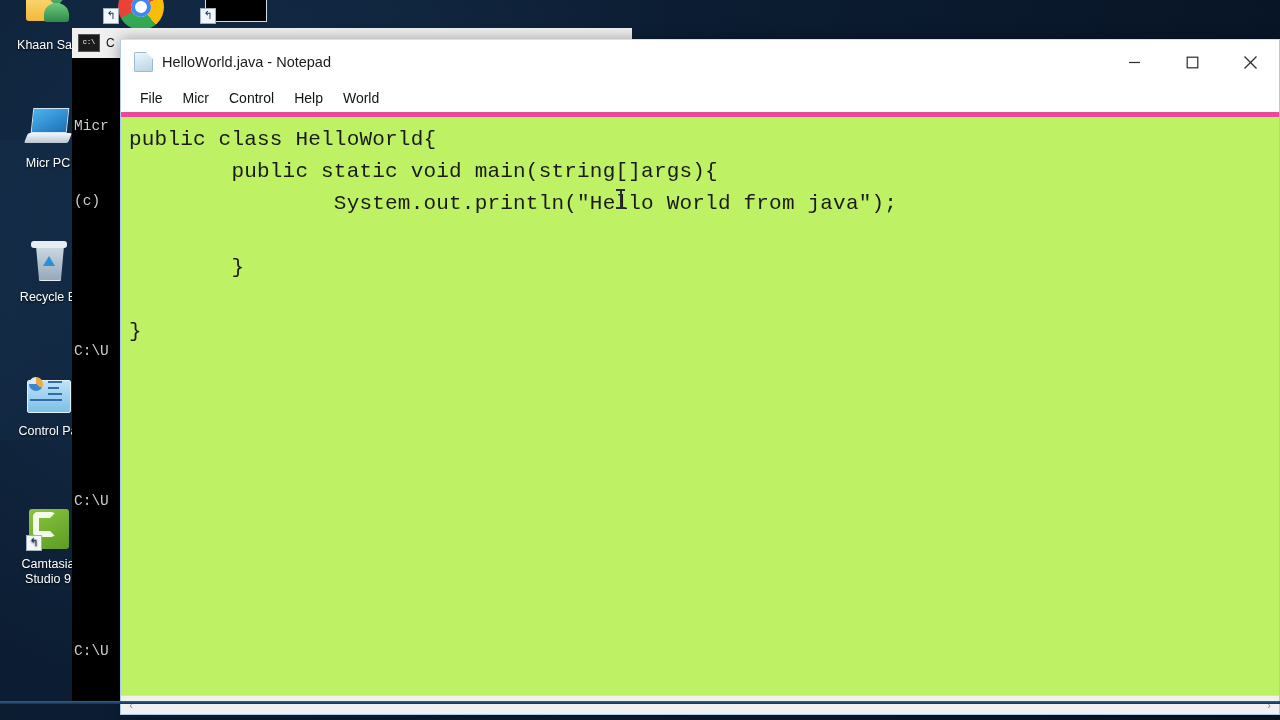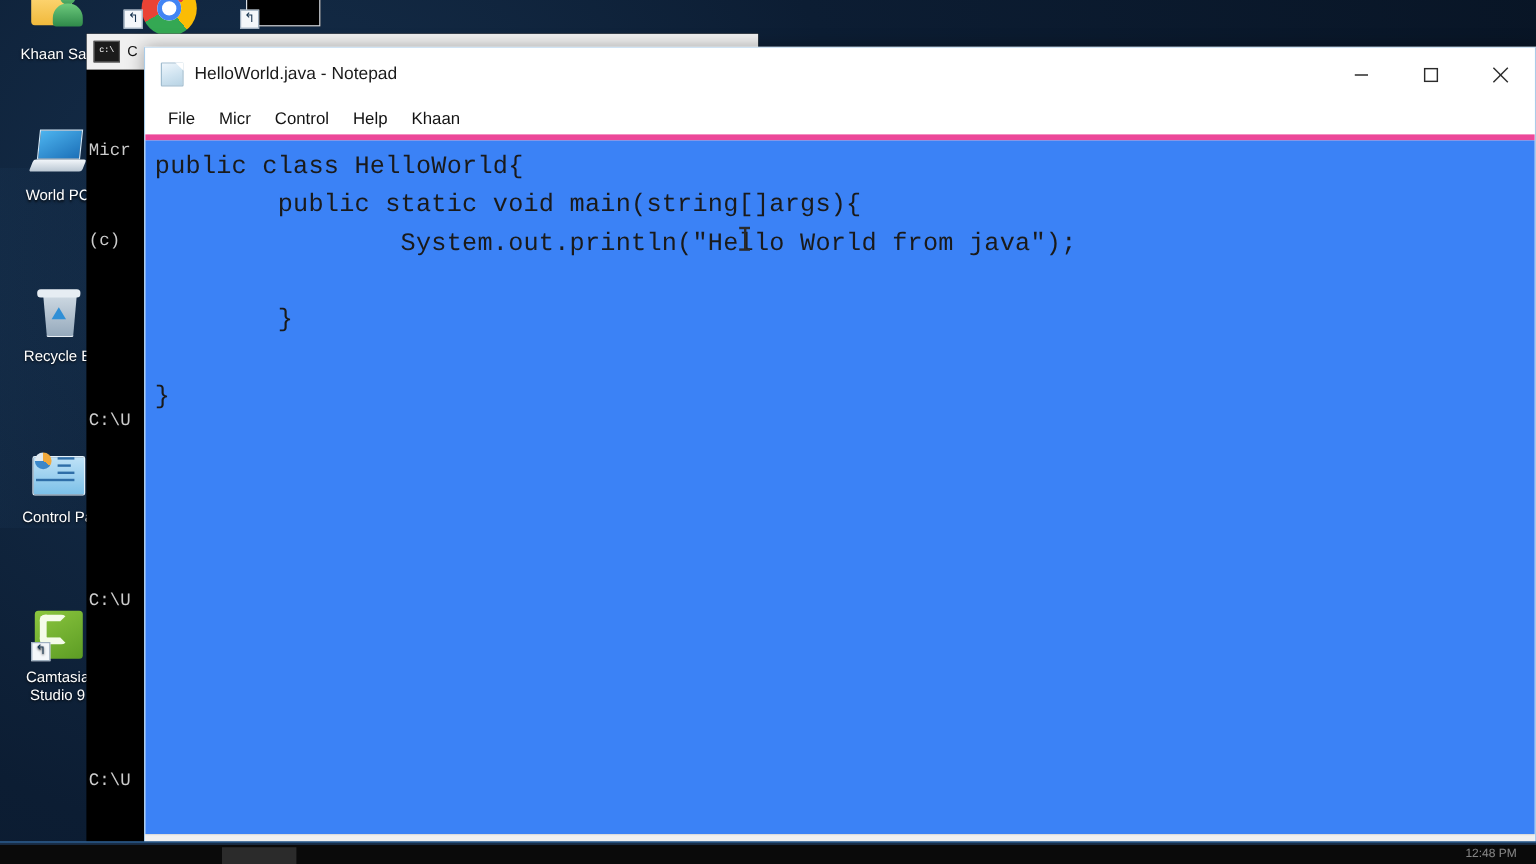--- a/index.html
+++ b/index.html
@@ -276,21 +276,21 @@
   }
   .np-menuitem {
     font-size: 14px;
     color: #131313;
     padding: 3px 9px;
     white-space: nowrap;
   }
 
   .np-textarea {
     flex: 1 1 auto;
-    background: #3b82f6;
+    background: #bef264;
     position: relative;
     overflow: hidden;
     padding: 7px 0 12px 8px;
   }
   .np-code {
     font-family: "Liberation Mono", "DejaVu Sans Mono", monospace;
     font-size: 21px;
     line-height: 32px;
     color: #1a1a1a;
     white-space: pre;
@@ -369,21 +369,21 @@
       <span class="ico-person-body"></span>
     </span>
     <span class="lbl">Khaan Saa</span>
   </div>
 
   <div class="desk-icon" style="left:0px; top:104px;">
     <span class="glyph">
       <span class="ico-pc-screen"></span>
       <span class="ico-pc-kbd"></span>
     </span>
-    <span class="lbl">World PC</span>
+    <span class="lbl">Micr PC</span>
   </div>
 
   <div class="desk-icon" style="left:0px; top:238px;">
     <span class="glyph">
       <span class="ico-bin"></span>
       <span class="ico-bin-lid"></span>
       <span class="ico-bin-tri"></span>
     </span>
     <span class="lbl">Recycle B</span>
   </div>
@@ -455,21 +455,21 @@
             </svg>
         </span>
       </span>
     </div>
 
     <div class="np-menubar">
       <span class="np-menuitem">File</span>
       <span class="np-menuitem">Micr</span>
       <span class="np-menuitem">Control</span>
       <span class="np-menuitem">Help</span>
-      <span class="np-menuitem">Khaan</span>
+      <span class="np-menuitem">World</span>
     </div>
 
     <div class="np-textarea">
       <div class="np-code">public class HelloWorld{
         public static void main(string[]args){
                 System.out.println("Hello World from java");
 
         }
 
 }</div>
@@ -481,18 +481,14 @@
     </div>
   </div>
 
   <div class="ibeam">
     <span class="cap" style="top:1px;"></span>
     <span class="stem"></span>
     <span class="cap" style="top:19px;"></span>
   </div>
 
   <div class="tb-strip"></div>
-  <div class="taskbar">
-    <div class="tb-btn" style="left:185px; width:62px;"></div>
-    <div class="tb-clock">12:48 PM</div>
-  </div>
 
 </div>
 
 </body></html>

